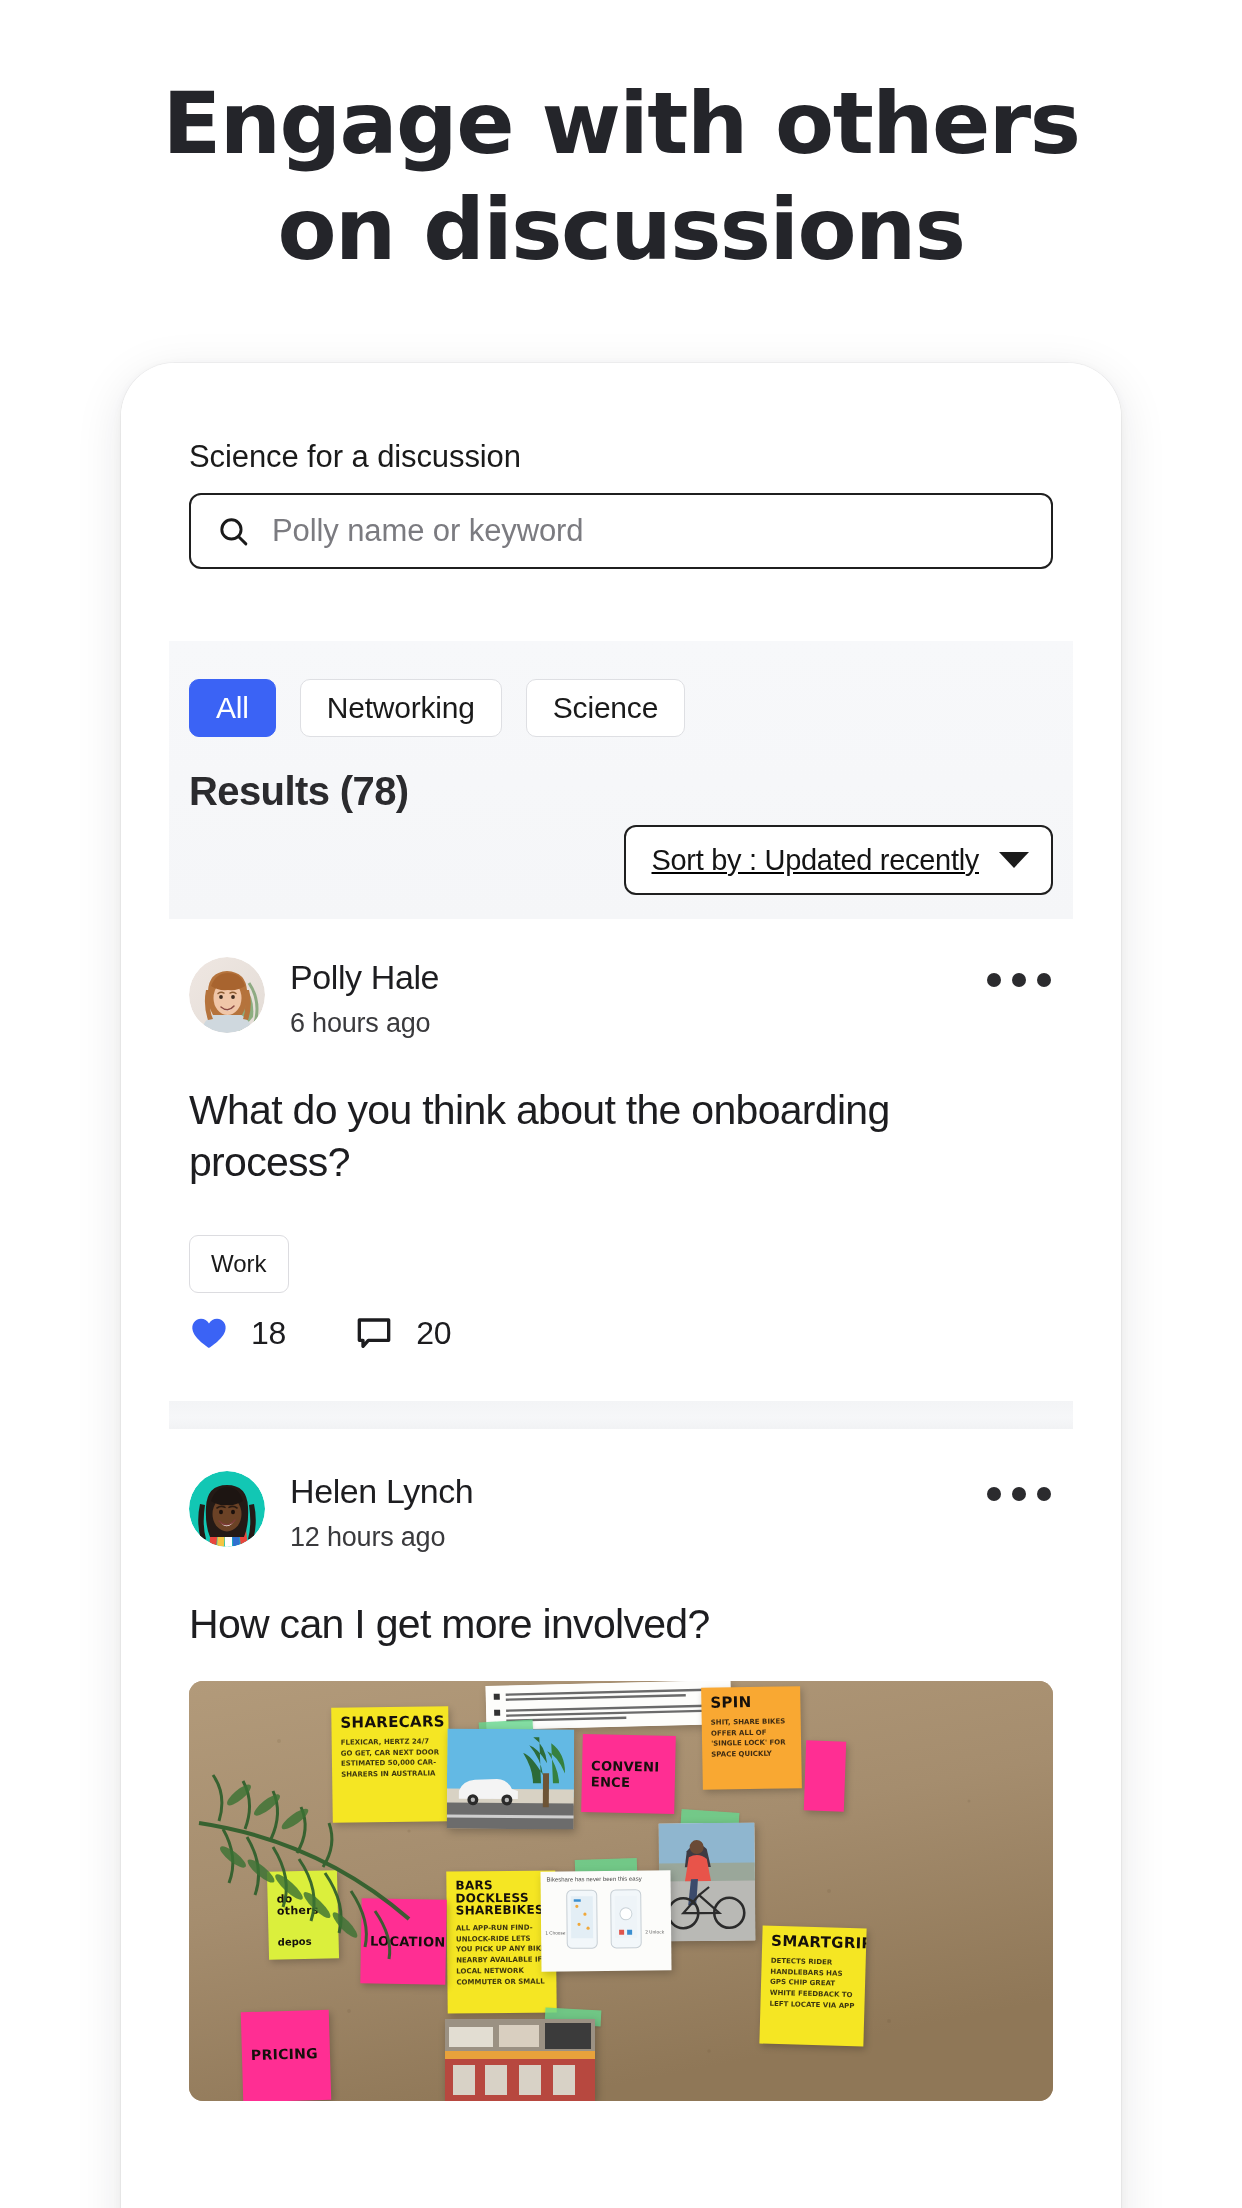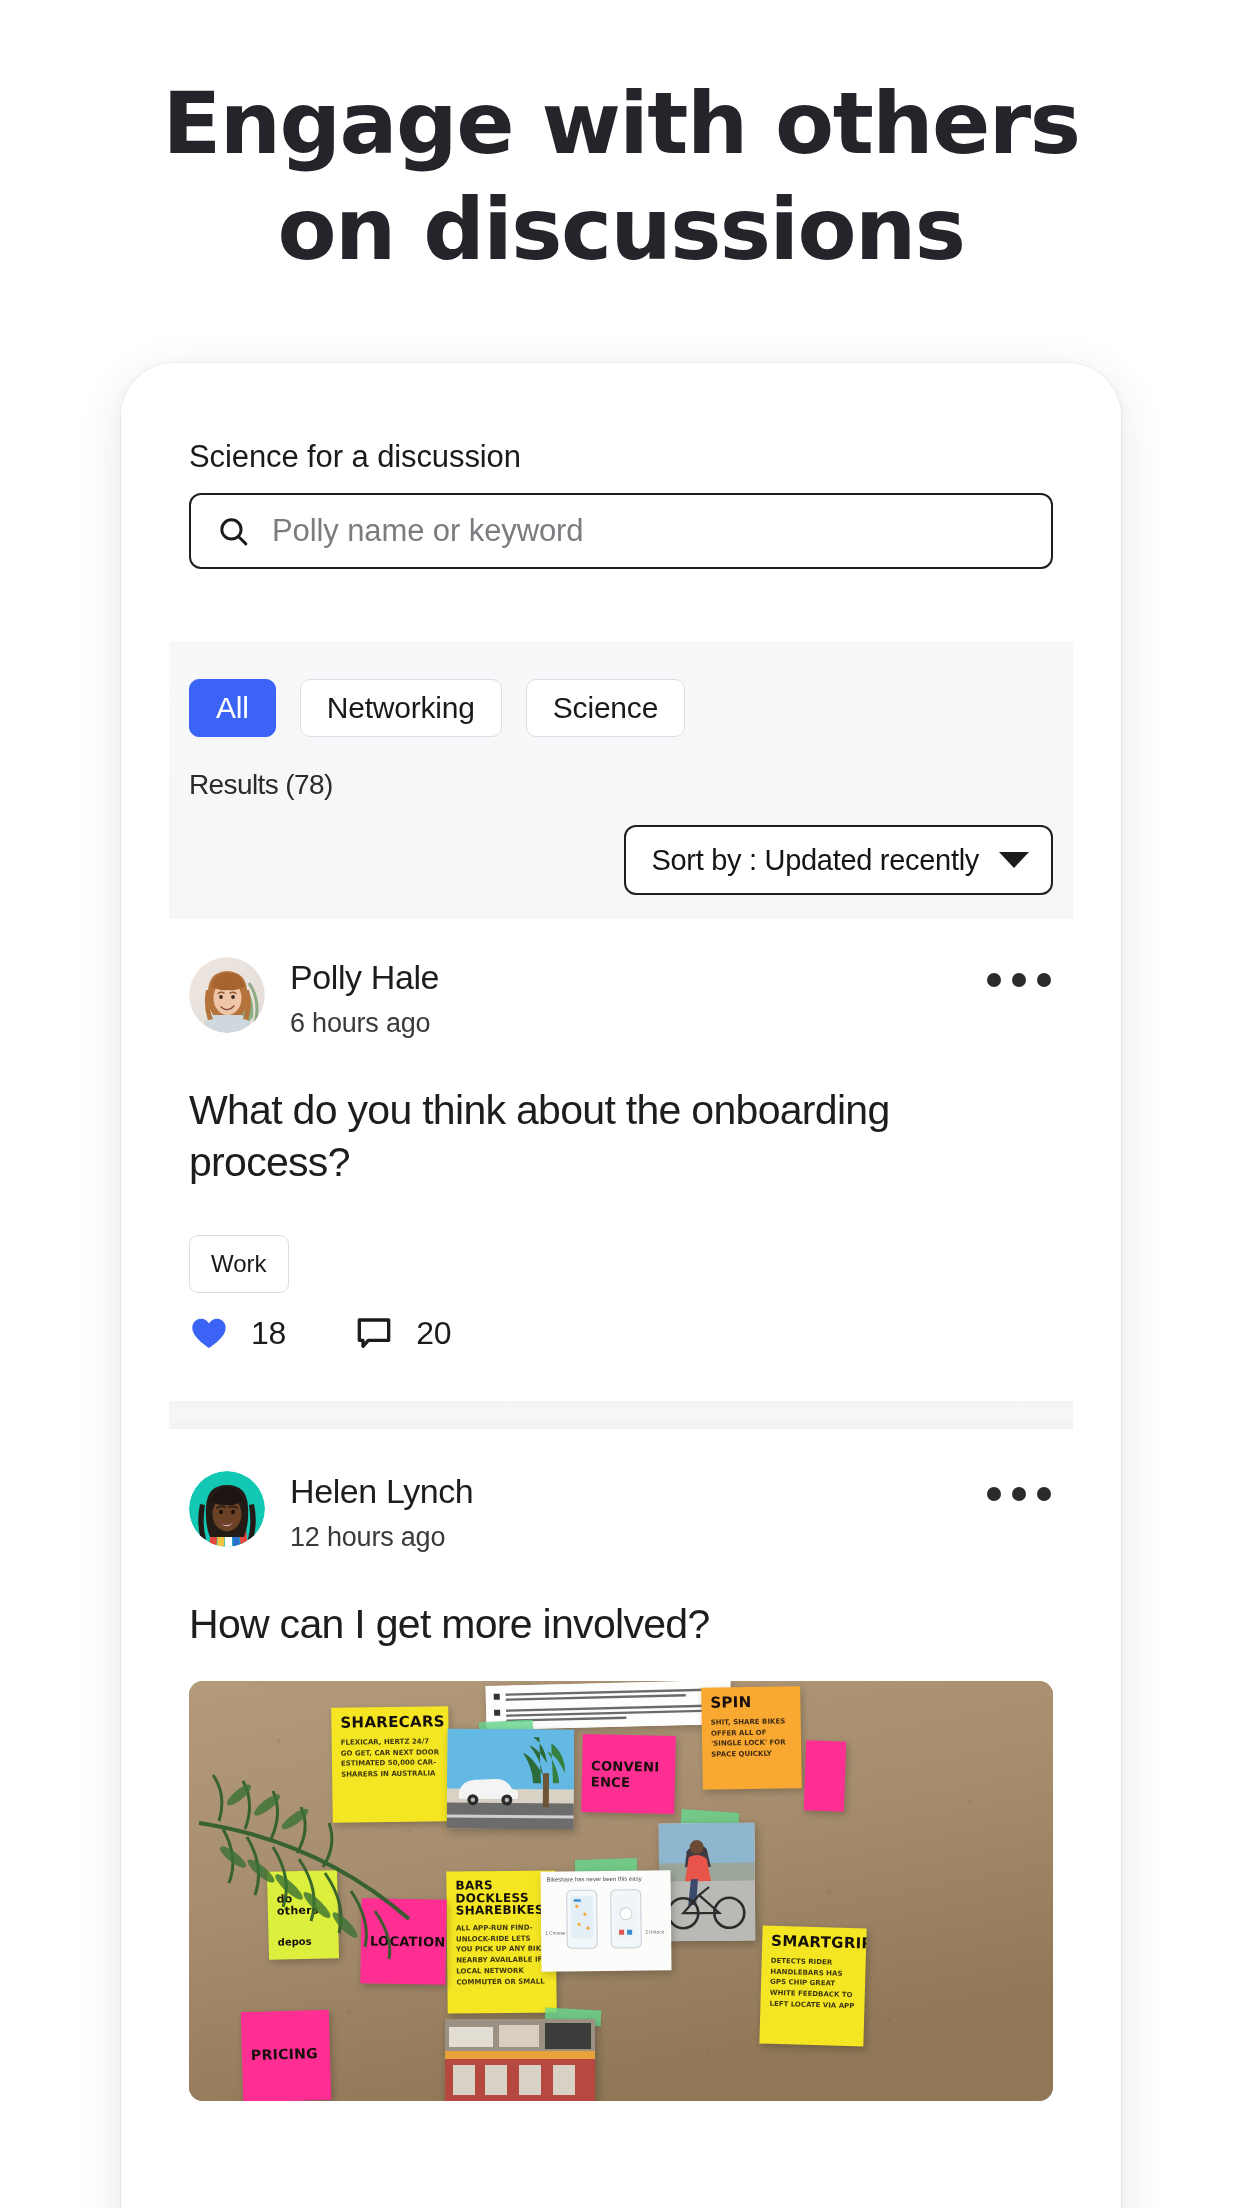--- a/index.html
+++ b/index.html
@@ -116,39 +116,40 @@
   }
   .chip.active {
     background: #3b63f5;
     border-color: #3b63f5;
     color: #ffffff;
   }
   .results-count {
     position: absolute;
     left: 20px;
     top: 128px;
-    font-size: 28px;
-    font-weight: 400;
+    font-size: 40px;
+    font-weight: 700;
     color: #2b2b2e;
     letter-spacing: -0.6px;
   }
   .sort-select {
     position: absolute;
     right: 20px;
     top: 184px;
     height: 70px;
     min-width: 362px;
     background: #fff;
     border: 2px solid #1f1f1f;
     border-radius: 12px;
     display: flex;
     align-items: center;
     justify-content: space-between;
     padding: 0 22px 0 26px;
     box-sizing: border-box;
+    text-decoration: underline;
   }
   .sort-text { font-size: 29px; color: #141414; letter-spacing: -0.3px; white-space: nowrap; }
   .caret {
     width: 0; height: 0;
     border-left: 15px solid transparent;
     border-right: 15px solid transparent;
     border-top: 16px solid #1b1b1b;
     margin-left: 20px;
   }
 

